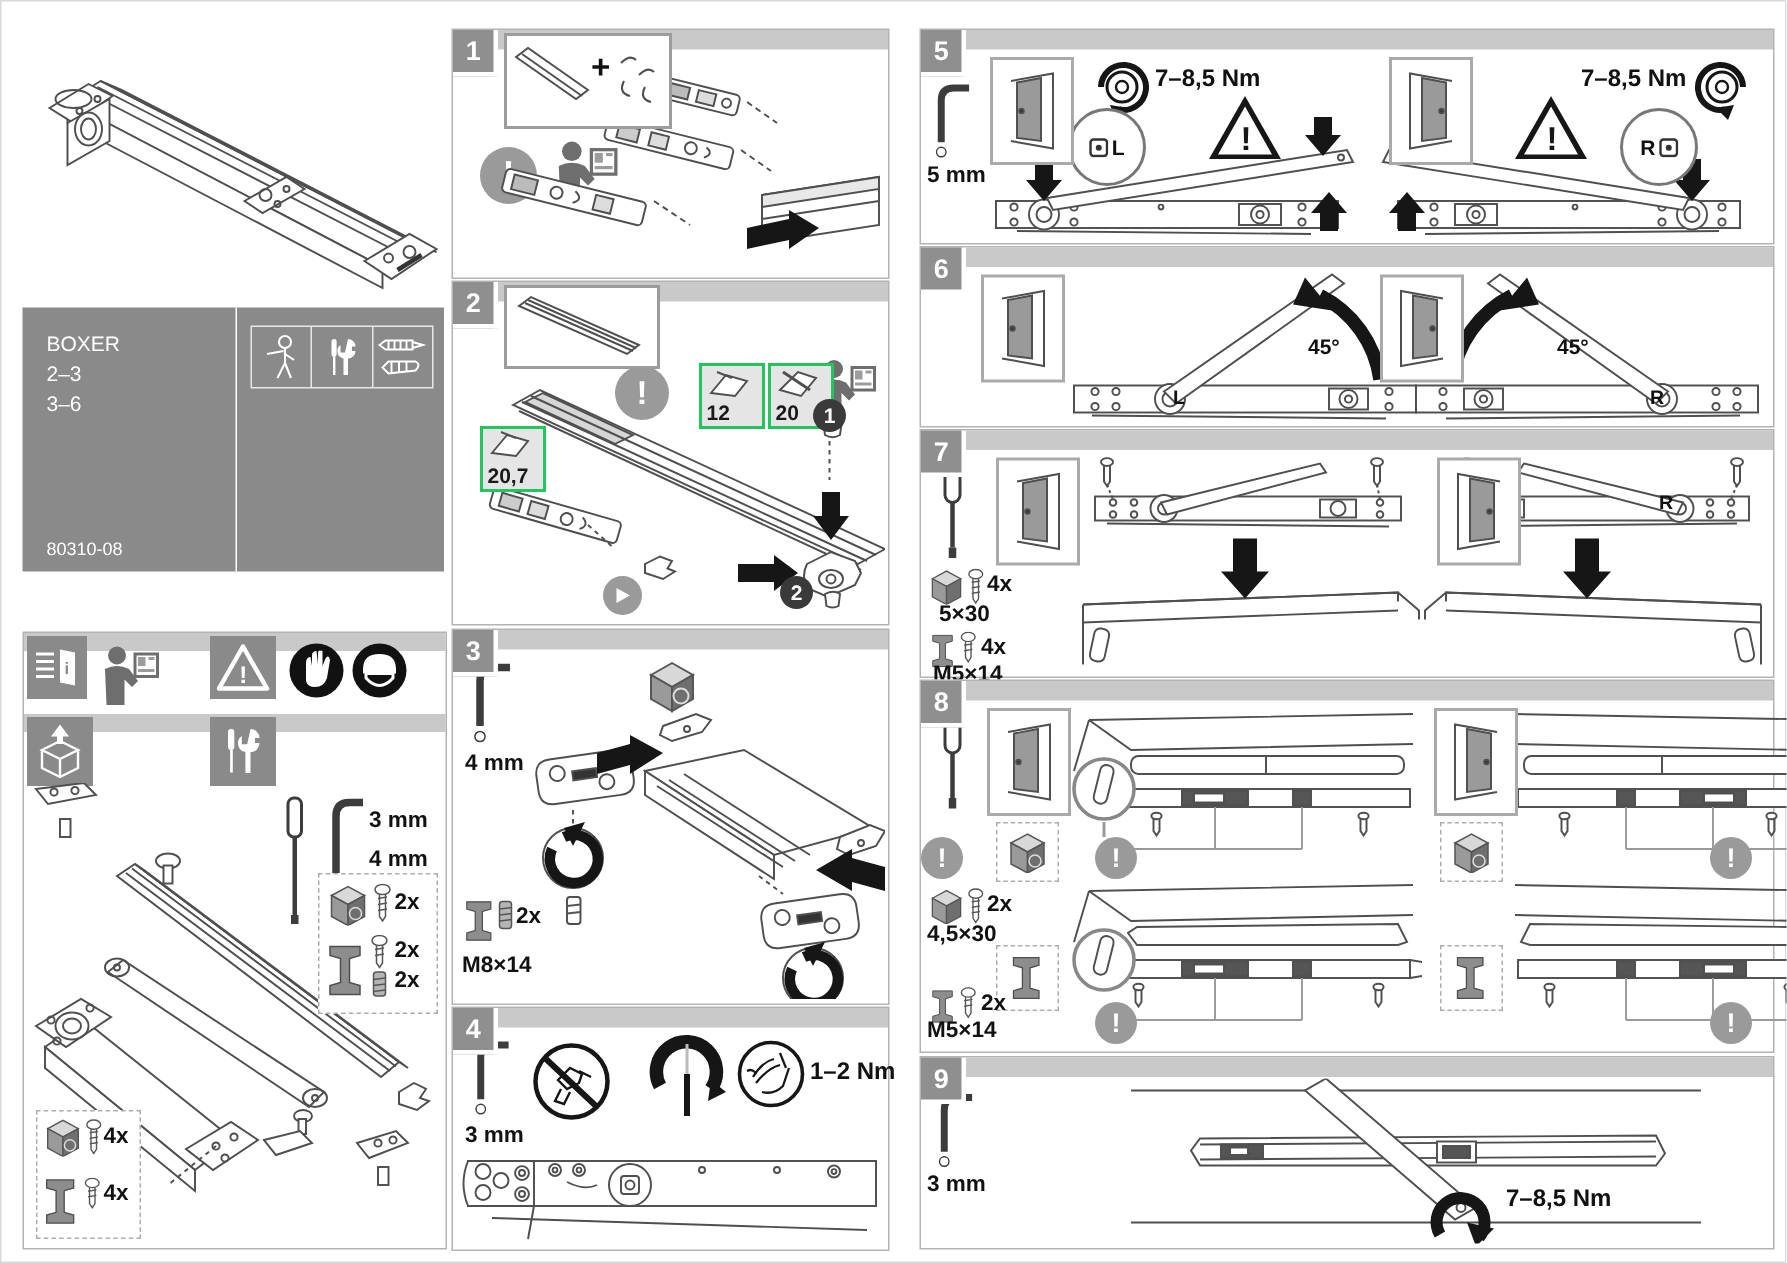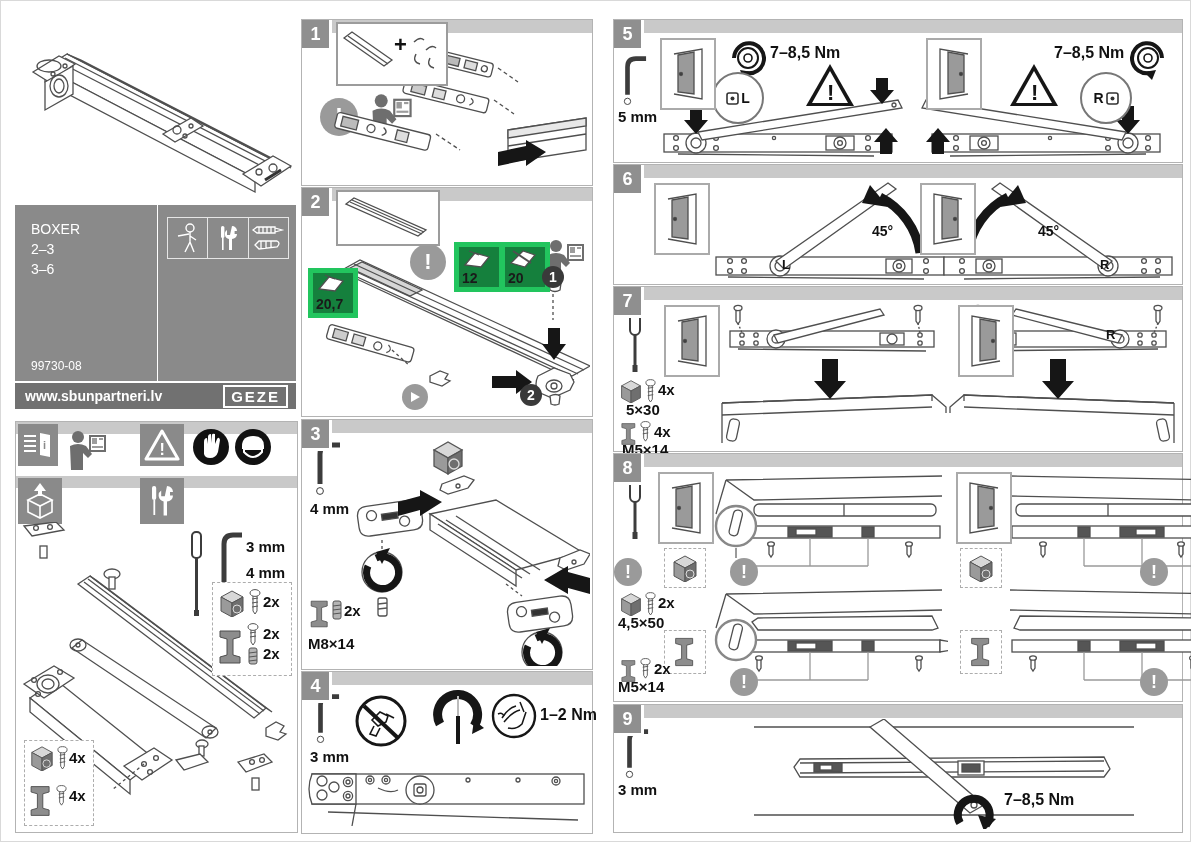--- a/index.html
+++ b/index.html
@@ -18,21 +18,21 @@
     border-right:3px solid #fff;border-bottom:3px solid #fff;z-index:5;
   }
   .inset{position:absolute;background:#fff;border:2px solid #9c9c9c;z-index:4;}
   .doorbox{position:absolute;width:52px;height:68px;background:#fff;border:2px solid #aaa;z-index:4;
     display:flex;align-items:center;justify-content:center;}
   .lbl{font-weight:bold;color:#111;white-space:nowrap;}
   .f15{font-size:15px;} .f14{font-size:14px;} .f16{font-size:16px;} .f13{font-size:13px;}
   .graycirc{border-radius:50%;background:#9a9a9a;color:#fff;display:flex;align-items:center;justify-content:center;font-weight:bold;}
   .seq{width:22px;height:22px;border-radius:50%;background:#3a3a3a;color:#fff;font-size:14px;font-weight:bold;
        display:flex;align-items:center;justify-content:center;z-index:6;}
-  .dimtile{position:absolute;width:40px;height:40px;background:#15803d;border:5px solid #22c55e;z-index:4;}
+  .dimtile{position:absolute;width:40px;height:40px;background:#e5e5e5;border:2px solid #22c55e;z-index:4;margin-left:12px;}
   .dimtile .num{position:absolute;left:3px;bottom:1px;font-weight:bold;font-size:14px;}
   .tile{background:#8a8a8a;display:flex;align-items:center;justify-content:center;}
   svg{display:block;}
   .lineart{stroke:#4f4f4f;fill:none;stroke-width:1.3;}
   .fillwhite{fill:#fff;stroke:#4f4f4f;stroke-width:1.3;}
   .blk{fill:#161616;stroke:none;}
   .info-main{position:absolute;background:#8a8a8a;color:#fff;}
   .info-foot{position:absolute;background:#717171;color:#fff;display:flex;align-items:center;}
   .geze{border:2px solid #fff;padding:1px 6px;font-weight:bold;font-size:15px;letter-spacing:2px;background:#717171;color:#fff;}
 </style>
@@ -73,21 +73,21 @@
   </svg>
 </div>
 
 <div class="info-main" style="left:14px;top:204px;width:281px;height:176px;">
   <div class="abs" style="left:142px;top:0;width:1px;height:176px;background:#fff;"></div>
   <div class="abs" style="left:16px;top:14px;font-size:14px;line-height:20px;">
     <div>BOXER</div>
     <div>2–3</div>
     <div>3–6</div>
   </div>
-  <div class="abs" style="left:16px;bottom:8px;font-size:12px;">99730-08</div>
+  <div class="abs" style="left:16px;bottom:8px;font-size:12px;">80310-08</div>
 
   <div class="abs" style="left:152px;top:12px;width:120px;height:40px;border:1px solid #e6e6e6;display:flex;">
     <div style="flex:1;border-right:1px solid #e6e6e6;display:flex;align-items:center;justify-content:center;">
       <svg width="26" height="32" viewBox="0 0 26 32">
             <g stroke="#fff" stroke-width="1.4" fill="none">
         <circle cx="15" cy="6" r="4"></circle>
               <path d="M15,10 L15,20 L10,30 M15,20 L19,30 M14,12 L3,14 M15,14 L21,18"></path>
             </g>
           </svg>
     </div>
@@ -103,24 +103,20 @@
     <div style="flex:1;display:flex;align-items:center;justify-content:center;">
       <svg width="34" height="30" viewBox="0 0 34 30">
             <g stroke="#fff" stroke-width="1.3" fill="none">
         <path d="M2,7 L6,4 L24,4 L24,10 L6,10 Z M8,4 L8,10 M12,4 L12,10 M16,4 L16,10 M20,4 L20,10 M24,5 L31,7 L24,9"></path>
         <path d="M4,22 L8,18 L26,18 Q30,20 26,24 L8,26 Z M10,18 L10,25 M15,18 L15,25 M20,18 L20,24"></path>
             </g>
           </svg>
     </div>
   </div>
 </div>
-<div class="info-foot" style="left:14px;top:382px;width:281px;height:26px;">
-  <span class="lbl" style="color:#fff;font-size:14px;margin-left:10px;">www.sbunpartneri.lv</span>
-  <span class="geze" style="position:absolute;right:8px;">GEZE</span>
-</div>
 
 <div class="panel" style="left:14px;top:420px;width:281px;height:410px;">
 
   <div class="abs" style="left:0;top:0;right:0;height:12px;background:#c9c9c9;"></div>
   <div class="tile abs" style="left:2px;top:2px;width:40px;height:42px;">
     <svg width="32" height="30" viewBox="0 0 32 30">
           <g stroke="#fff" stroke-width="2" fill="none">
       <line x1="2" y1="6" x2="14" y2="6"></line>
             <line x1="2" y1="11" x2="14" y2="11"></line>
             <line x1="2" y1="16" x2="14" y2="16"></line>
@@ -397,21 +393,21 @@
           <g fill="#6e6e6e">
       <circle cx="14" cy="7" r="6"></circle>
             <path d="M6,16 Q14,12 22,16 L28,24 L24,28 L19,23 L19,40 L7,40 Z"></path>
           </g>
       <rect x="26" y="6" width="15" height="15" fill="#fff" stroke="#6e6e6e" stroke-width="2"></rect>
       <rect x="28" y="8" width="5" height="6" fill="#9c9c9c"></rect>
           <line x1="35" y1="9" x2="39" y2="9" stroke="#9c9c9c" stroke-width="2"></line>
       <line x1="28" y1="17" x2="39" y2="17" stroke="#9c9c9c" stroke-width="2"></line>
         </svg>
   </div>
-  <div class="dimtile" style="left:6px;top:80px;">
+  <div class="dimtile" style="left:6px;top:96px;">
     <svg width="36" height="22" viewBox="0 0 36 22">
           <g class="lineart">
             <path d="M6,16 L16,4 L30,8 L22,18 Z" class="fillwhite"></path>
             <line x1="12" y1="2" x2="22" y2="6"></line>
           </g>
         </svg>
     <span class="num">20,7</span>
   </div>
   <svg class="abs" style="left:0;top:60px;" width="288" height="166" viewBox="0 0 288 166">
     <g class="lineart">
@@ -928,21 +924,21 @@
     <svg class="abs" style="left:0;top:0;" width="26" height="24" viewBox="0 0 30 28">
       <polygon points="4,8 15,2 26,8 15,14" fill="#d8d8d8" stroke="#555"></polygon>
           <polygon points="4,8 4,22 15,28 15,14" fill="#9a9a9a" stroke="#555"></polygon>
           <polygon points="26,8 26,22 15,28 15,14" fill="#6f6f6f" stroke="#555"></polygon>
         </svg>
     <svg class="abs" style="left:27px;top:0px;" width="11" height="24" viewBox="0 0 12 26">
       <ellipse cx="6" cy="4" rx="5" ry="3.4" fill="#fff" stroke="#555"></ellipse>
           <path d="M4,7 L4,22 L6,25 L8,22 L8,7 M3,10 L9,9 M3,14 L9,13 M3,18 L9,17" stroke="#555" fill="none"></path>
         </svg>
     <span class="lbl f15 abs" style="left:40px;top:2px;">2x</span>
-    <span class="lbl f15 abs" style="left:0px;top:22px;">4,5×50</span>
+    <span class="lbl f15 abs" style="left:0px;top:22px;">4,5×30</span>
   </div>
   <div class="abs" style="left:50px;top:176px;width:40px;height:42px;border:1px dashed #adadad;display:flex;align-items:center;justify-content:center;">
     <svg width="24" height="34" viewBox="0 0 28 40">
           <path d="M3,4 L23,4 L23,10 L16,12 L16,28 L23,30 L23,36 L3,36 L3,30 L10,28 L10,12 L3,10 Z" fill="#8d8d8d" stroke="#4d4d4d"></path>
         </svg>
   </div>
   <div class="abs" style="left:4px;top:204px;">
     <svg class="abs" style="left:0;top:0;" width="22" height="26" viewBox="0 0 28 40">
       <path d="M3,4 L23,4 L23,10 L16,12 L16,28 L23,30 L23,36 L3,36 L3,30 L10,28 L10,12 L3,10 Z" fill="#8d8d8d" stroke="#4d4d4d"></path>
         </svg>

